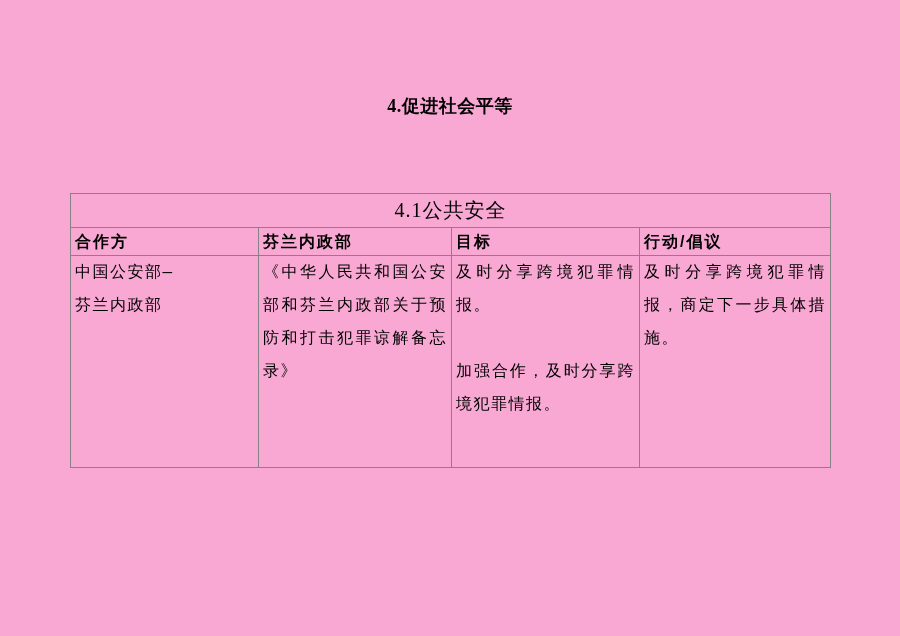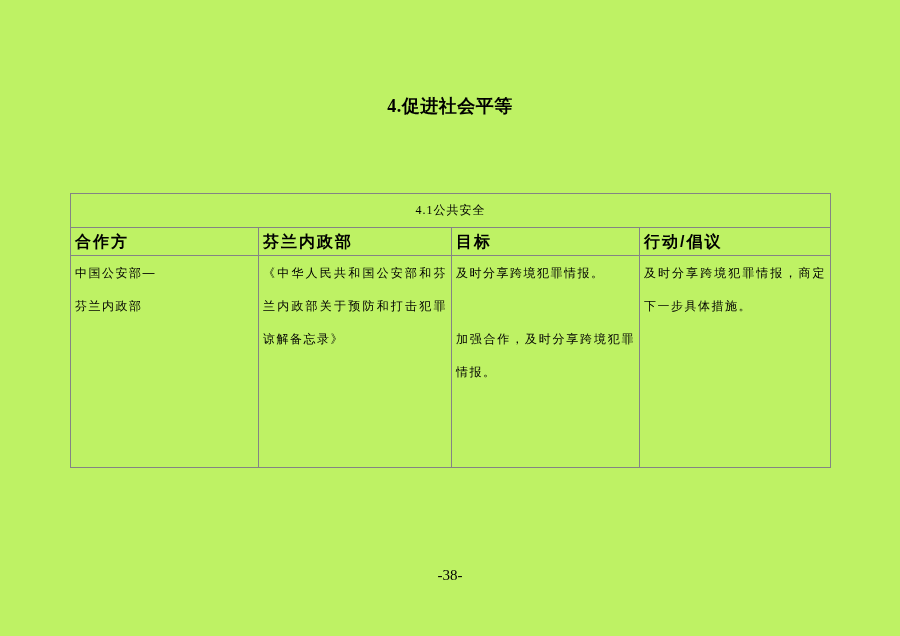--- a/index.html
+++ b/index.html
@@ -4,53 +4,53 @@
 <style>
   * { box-sizing: border-box; }
   html, body { margin: 0; padding: 0; }
   body {
     width: 900px; height: 636px;
     background: #ffffff; color: #000000;
     font-family: "Liberation Serif", serif;
   }
   .page {
     position: relative; width: 900px; height: 636px;
-    background: #bef264; overflow: hidden;
+    background: #f9a8d4; overflow: hidden;
   }
   .doc-title {
     position: absolute; top: 94px; left: 70px; width: 760px; margin: 0;
     text-align: center; font-size: 18px; line-height: 24px; font-weight: bold;
     
     font-family: "Liberation Serif", sans-serif;
     letter-spacing: 0.5px;
   }
   .intro {
     position: absolute; top: 131px; left: 70px; width: 760px; margin: 0;
     font-size: 16px; line-height: 28px; letter-spacing: 1.2px;
     text-indent: 30px; text-align: justify;
   }
   .coop-table {
     position: absolute; top: 193px; left: 70px; width: 760px;
     border-collapse: collapse; table-layout: fixed;
   }
   .coop-table td { border: 1px solid var(--border-color, #848484); vertical-align: top; }
   .cap-cell {
     height: 33px; text-align: center; padding: 0;
-    font-size: 12px; line-height: 33px; letter-spacing: 1px;
+    font-size: 20px; line-height: 33px; letter-spacing: 1px;
     font-family: "Liberation Serif", serif;
   }
   .hdr-cell {
     height: 27px; padding: 0 4px;
     font-family: Liberation Sans, sans-serif; font-weight: bold;
     font-size: 16px; line-height: 27px; letter-spacing: 2px;
   }
   .body-cell {
     height: 212px; padding: 1px 4px;
-    font-size: 12px; line-height: 33px; letter-spacing: 1.5px;
-    font-family: Liberation Sans, sans-serif;
+    font-size: 16px; line-height: 33px; letter-spacing: 1.5px;
+    font-family: Liberation Mono, monospace;
   }
   .body-cell p { margin: 0; text-align: justify; text-justify: inter-character; }
   .body-cell p + p { margin-top: 33px; }   
   .body-cell.tight p + p { margin-top: 0; } 
   .page-num {
     position: absolute; top: 566px; left: 70px; width: 760px;
     text-align: center; font-size: 15px; line-height: 18px;
   }
 </style>
 </head>
@@ -90,15 +90,14 @@
             <p>及时分享跨境犯罪情报。</p>
             <p>加强合作，及时分享跨境犯罪情报。</p>
           </td>
         <td class="body-cell">
             <p>及时分享跨境犯罪情报，商定下一步具体措施。</p>
           </td>
       </tr>
     </tbody>
   </table>
 
-  <div class="page-num">-38-</div>
 
 </div>
 
 </body></html>

